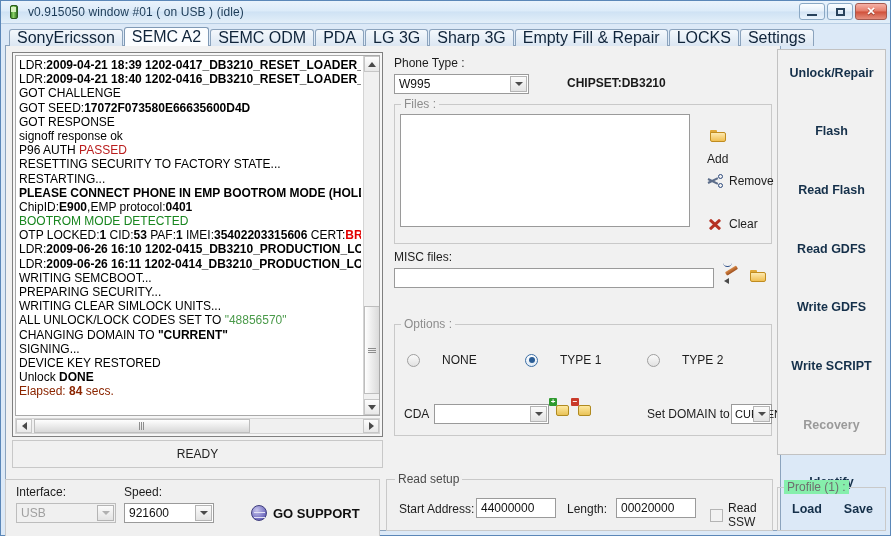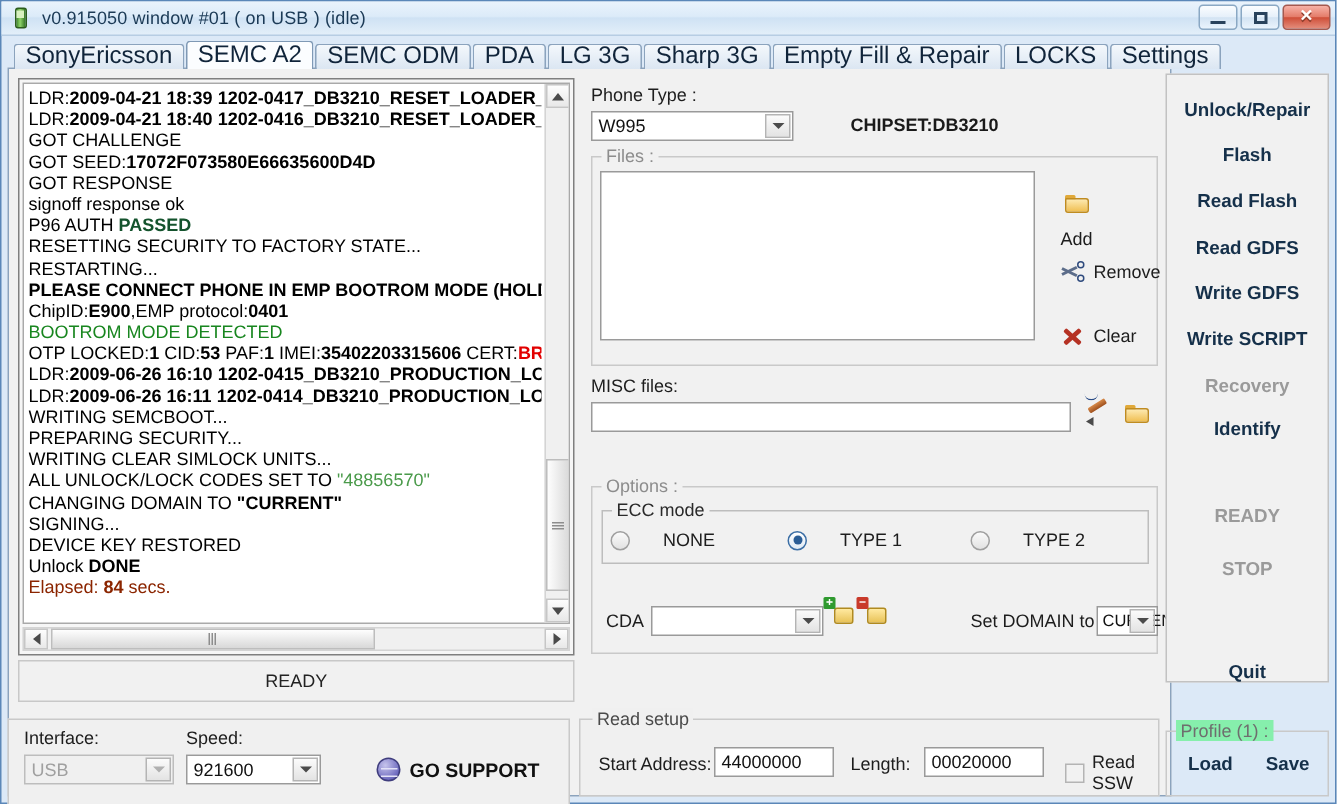--- a/index.html
+++ b/index.html
@@ -102,21 +102,21 @@
     display:flex;
   }
   .logtext{
     flex:1;overflow:hidden;padding:2px 2px 0 3px;
     font-family:"Liberation Sans",sans-serif;font-size:12px;
     line-height:14.2px;white-space:nowrap;color:#000;
   }
   .logtext div{height:14.2px;overflow:hidden;}
   .b{font-weight:bold;}
   .green{color:#18861f;}
-  .green-b{color:#14532d;font-weight:bold;}
+  .green-b{color:#b91c1c;font-weight:normal;}
   .red{color:#e20000;font-weight:bold;}
   .brown{color:#8b2500;}
   .greenq{color:#4a9a4a;}
 
   
   .vsb{
     width:16px;flex:0 0 16px;background:#f0f0f0;border-left:1px solid #d4d4d4;
     position:relative;box-sizing:border-box;
   }
   .sb-arrow{
@@ -209,21 +209,21 @@
     box-sizing:border-box;flex:0 0 13px;
   }
 
   
   .rightcol{
     position:absolute;right:4px;top:25px;width:109px;bottom:4px;
   }
   .btnpanel{
     position:absolute;left:0;top:0;right:0;height:406px;
     border:1px solid #c2c2c2;background:#f1f1f1;box-sizing:border-box;
-    display:flex;flex-direction:column;align-items:center;
+    display:flex;flex-direction:column;align-items:center;gap:28px;
   }
   .bigbtn{
     width:100%;text-align:center;font-size:12.5px;font-weight:bold;color:#15304a;
     white-space:nowrap;
   }
   .bigbtn.dim{color:#9a9a9a;}
   .profile{
     position:absolute;left:0;right:0;bottom:0;height:44px;
     border:1px solid #c9c9c9;box-sizing:border-box;
   }
@@ -428,23 +428,20 @@
           <div style="position:absolute;left:331px;top:215px;">
             <span class="pencil"><span class="shaft"></span><span class="tip"></span><span class="curve"></span></span>
           </div>
           <div style="position:absolute;left:358px;top:218px;">
             <span class="folder"><span class="tabf"></span><span class="bodyf"></span></span>
           </div>
 
           <div class="grp" style="left:2px;top:272px;width:378px;height:112px;">
             <span class="cap">Options :</span>
           </div>
-          <div class="grp" style="left:9px;top:288px;width:365px;height:36px;border-color:#bdbdbd;">
-            <span class="cap" style="color:#2a2a2a;">ECC mode</span>
-          </div>
           <div class="radio-row" style="position:absolute;left:15px;top:301px;">
             <span class="radio"></span>
             <span>NONE</span>
           </div>
           <div class="radio-row" style="position:absolute;left:133px;top:301px;">
             <span class="radio on"></span>
             <span>TYPE 1</span>
           </div>
           <div class="radio-row" style="position:absolute;left:255px;top:301px;">
             <span class="radio"></span>

